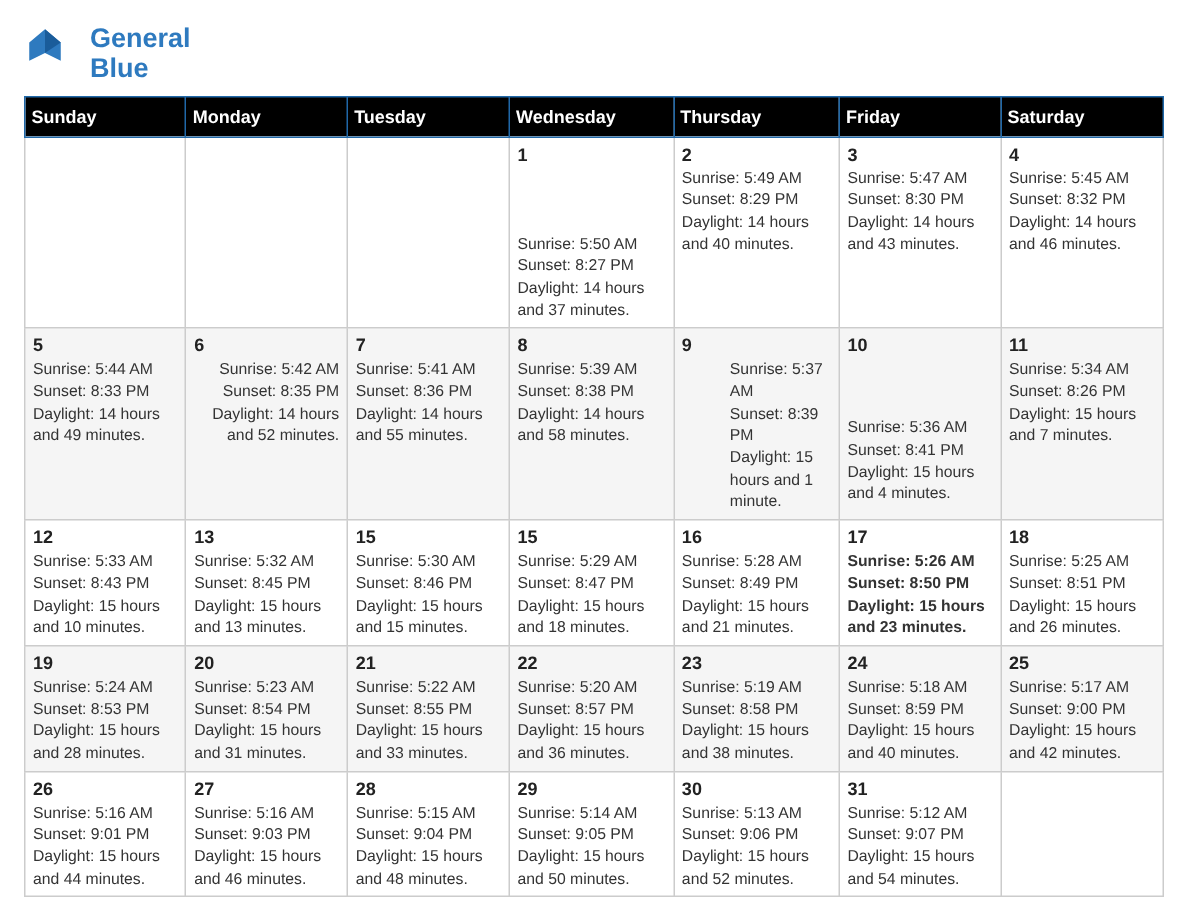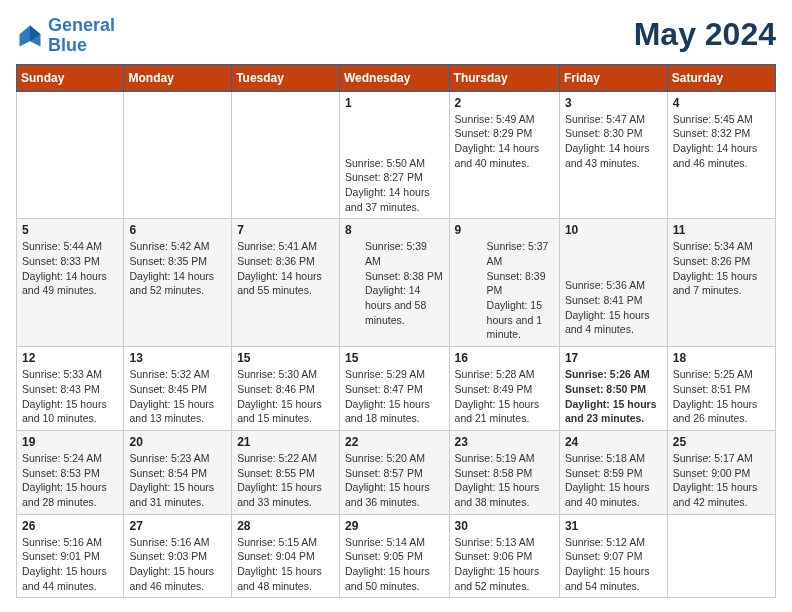--- a/index.html
+++ b/index.html
@@ -11,22 +11,21 @@
       padding: 16px;
     }
     .header {
       display: flex;
       justify-content: space-between;
       align-items: flex-start;
       margin-bottom: 8px;
     }
     .logo {
       display: flex;
-      align-items: center;
-      gap: 4px;
+      gap: 16px;
     }
     .logo-text {
       font-size: 18px;
       font-weight: bold;
       color: #1a3a5c;
       line-height: 1.1;
     }
     .logo-text span {
       color: #2e7abf;
     }
@@ -45,21 +44,21 @@
     .location {
       font-size: 15px;
       color: #333;
     }
     .calendar {
       width: 100%;
       border-collapse: collapse;
       font-size: 11px;
     }
     .calendar thead th {
-      background: #c2410c;
+      background: #000000;
       color: #fff;
       padding: 6px 4px;
       text-align: left;
       font-size: 12px;
       font-weight: bold;
       border: 1px solid #2068a8;
     }
     .calendar tbody td {
       vertical-align: top;
       border: 1px solid #ccc;
@@ -94,21 +93,20 @@
     <svg class="logo-icon" viewBox="0 0 32 32">
       <polygon points="16,4 28,14 28,28 16,22 4,28 4,14" fill="#2e7abf"></polygon>
       <polygon points="16,4 28,14 16,22" fill="#1a5c9a"></polygon>
     </svg>
     <div class="logo-text">
       <div><span>General</span></div>
       <div><span style="color:#2e7abf">Blue</span></div>
     </div>
   </div>
   <div class="title-block">
-    <div class="month-title">May 2024</div>
   </div>
 </div>
 
 <table class="calendar">
   <thead>
     <tr>
     <th>Sunday</th>
         <th>Monday</th>
         <th>Tuesday</th>
         <th>Wednesday</th>
@@ -149,33 +147,33 @@
       </tr>
       <tr>
         <td>
           <div class="day-number">5</div>
           <div class="day-info" style="white-space: pre-line;">Sunrise: 5:44 AM
 Sunset: 8:33 PM
 Daylight: 14 hours and 49 minutes.</div>
         </td>
         <td>
           <div class="day-number">6</div>
-          <div class="day-info" style="white-space: pre-line;">Sunrise: 5:42 AM
+          <div class="day-info" style="white-space: pre-line; text-align: right;">Sunrise: 5:42 AM
 Sunset: 8:35 PM
 Daylight: 14 hours and 52 minutes.</div>
         </td>
         <td>
           <div class="day-number">7</div>
           <div class="day-info" style="white-space: pre-line;">Sunrise: 5:41 AM
 Sunset: 8:36 PM
 Daylight: 14 hours and 55 minutes.</div>
         </td>
         <td>
           <div class="day-number">8</div>
-          <div class="day-info" style="white-space: pre-line; margin-left: 20px;">Sunrise: 5:39 AM
+          <div class="day-info" style="white-space: pre-line;">Sunrise: 5:39 AM
 Sunset: 8:38 PM
 Daylight: 14 hours and 58 minutes.</div>
         </td>
         <td>
           <div class="day-number">9</div>
           <div class="day-info" style="white-space: pre-line; margin-left: 32px;">Sunrise: 5:37 AM
 Sunset: 8:39 PM
 Daylight: 15 hours and 1 minute.</div>
         </td>
         <td>

